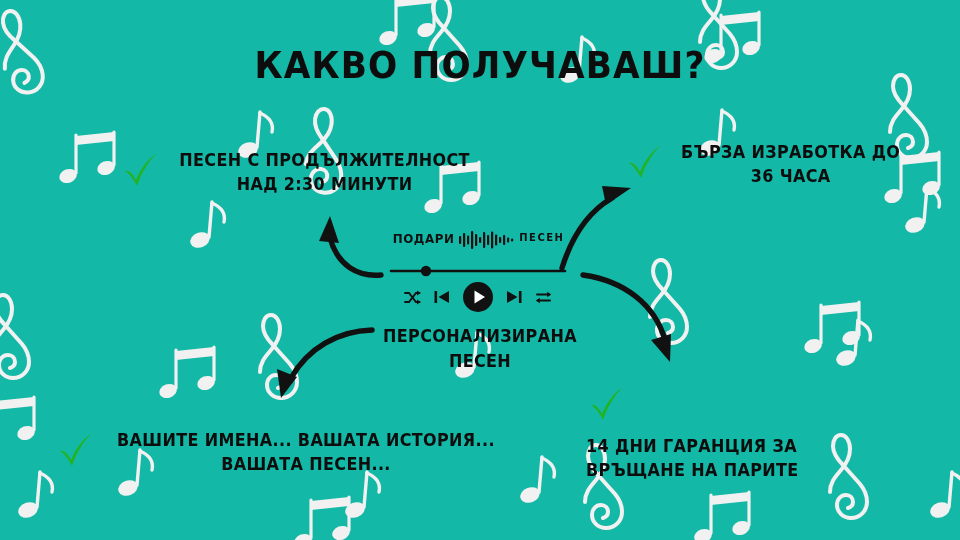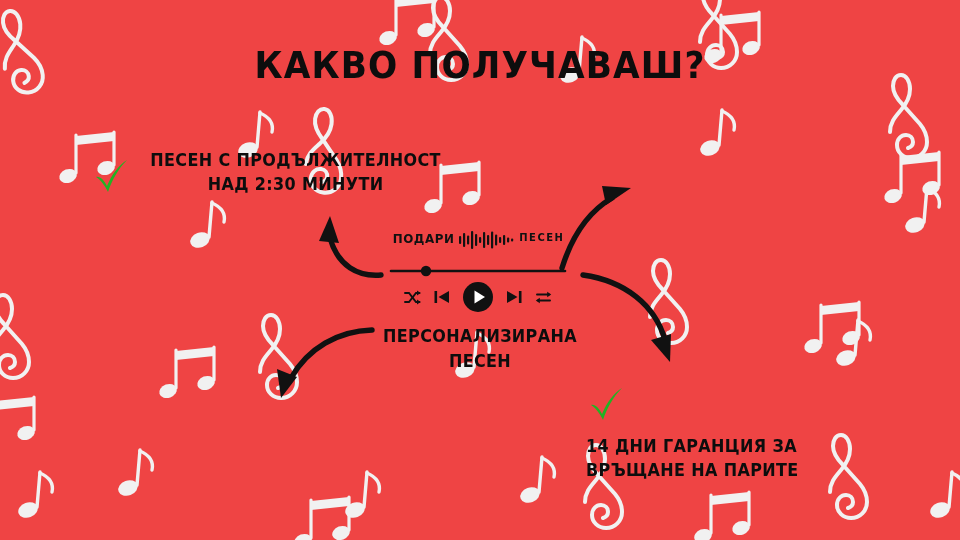--- a/index.html
+++ b/index.html
@@ -4,21 +4,21 @@
 <style>
   html, body {
     margin: 0;
     padding: 0;
     background: #ffffff;
   }
   #canvas {
     position: relative;
     width: 960px;
     height: 540px;
-    background: #ef4444;
+    background: #14b8a6;
     overflow: hidden;
     font-family: "DejaVu Sans", sans-serif;
   }
 
   
   #watermarks {
     position: absolute;
     inset: 0;
     pointer-events: none;
     z-index: 0;
@@ -60,21 +60,21 @@
     font-weight: 700;
     font-size: 17px;
     line-height: 1.42;
     letter-spacing: 0.4px;
     color: #0d0d0d;
     transform: scaleX(0.94);
     transform-origin: center top;
     white-space: nowrap;
   }
 
-  #benefit-duration      { top: 148px; left: 91px; align-items: flex-end; }
+  #benefit-duration      { top: 148px; left: 120px; }
   #benefit-duration .btext { text-align: center; }
 
   #benefit-fast          { top: 140px; left: 624px; }
   #benefit-fast .btext   { text-align: center; }
 
   #benefit-guarantee     { top: 382px; left: 586px; flex-direction: column; }
   #benefit-guarantee .btext { text-align: left; transform-origin: left top; }
 
   #benefit-personal      { top: 428px; left: 55px; }
   #benefit-personal .btext { text-align: center; }
@@ -235,32 +235,52 @@
     <svg class="check" viewBox="0 0 40 40">
       <path d="M5 21 C9 20 13 24 16 30 C21 18 28 9 36 4 C27 13 21 24 17 36
                C14 30 10 24 5 21 Z" fill="#22b324"></path>
     </svg>
     <div class="btext">
       <div>ПЕСЕН С ПРОДЪЛЖИТЕЛНОСТ</div>
       <div>НАД 2:30 МИНУТИ</div>
     </div>
   </div>
 
+  <div class="benefit" id="benefit-fast">
+    <svg class="check" viewBox="0 0 40 40">
+      <path d="M5 21 C9 20 13 24 16 30 C21 18 28 9 36 4 C27 13 21 24 17 36
+               C14 30 10 24 5 21 Z" fill="#22b324"></path>
+    </svg>
+    <div class="btext">
+      <div>БЪРЗА ИЗРАБОТКА ДО</div>
+      <div>36 ЧАСА</div>
+    </div>
+  </div>
 
   <div class="benefit" id="benefit-guarantee">
     <svg class="check" viewBox="0 0 40 40">
       <path d="M5 21 C9 20 13 24 16 30 C21 18 28 9 36 4 C27 13 21 24 17 36
                C14 30 10 24 5 21 Z" fill="#22b324"></path>
     </svg>
     <div class="btext">
       <div>14 ДНИ ГАРАНЦИЯ ЗА</div>
       <div>ВРЪЩАНЕ НА ПАРИТЕ</div>
     </div>
   </div>
 
+  <div class="benefit" id="benefit-personal">
+    <svg class="check" viewBox="0 0 40 40">
+      <path d="M5 21 C9 20 13 24 16 30 C21 18 28 9 36 4 C27 13 21 24 17 36
+               C14 30 10 24 5 21 Z" fill="#22b324"></path>
+    </svg>
+    <div class="btext">
+      <div>ВАШИТЕ ИМЕНА... ВАШАТА ИСТОРИЯ...</div>
+      <div>ВАШАТА ПЕСЕН...</div>
+    </div>
+  </div>
 
   <div id="player">
 
     <div id="brand-logo">
       <span id="brand-left">ПОДАРИ</span>
       <svg width="56" height="18" viewBox="0 0 56 18">
         <g fill="#111">
           <rect x="0" y="5" width="2.2" height="8" rx="1"></rect>
           <rect x="4" y="2" width="2.2" height="14" rx="1"></rect>
           <rect x="8" y="4.5" width="2.2" height="9" rx="1"></rect>

